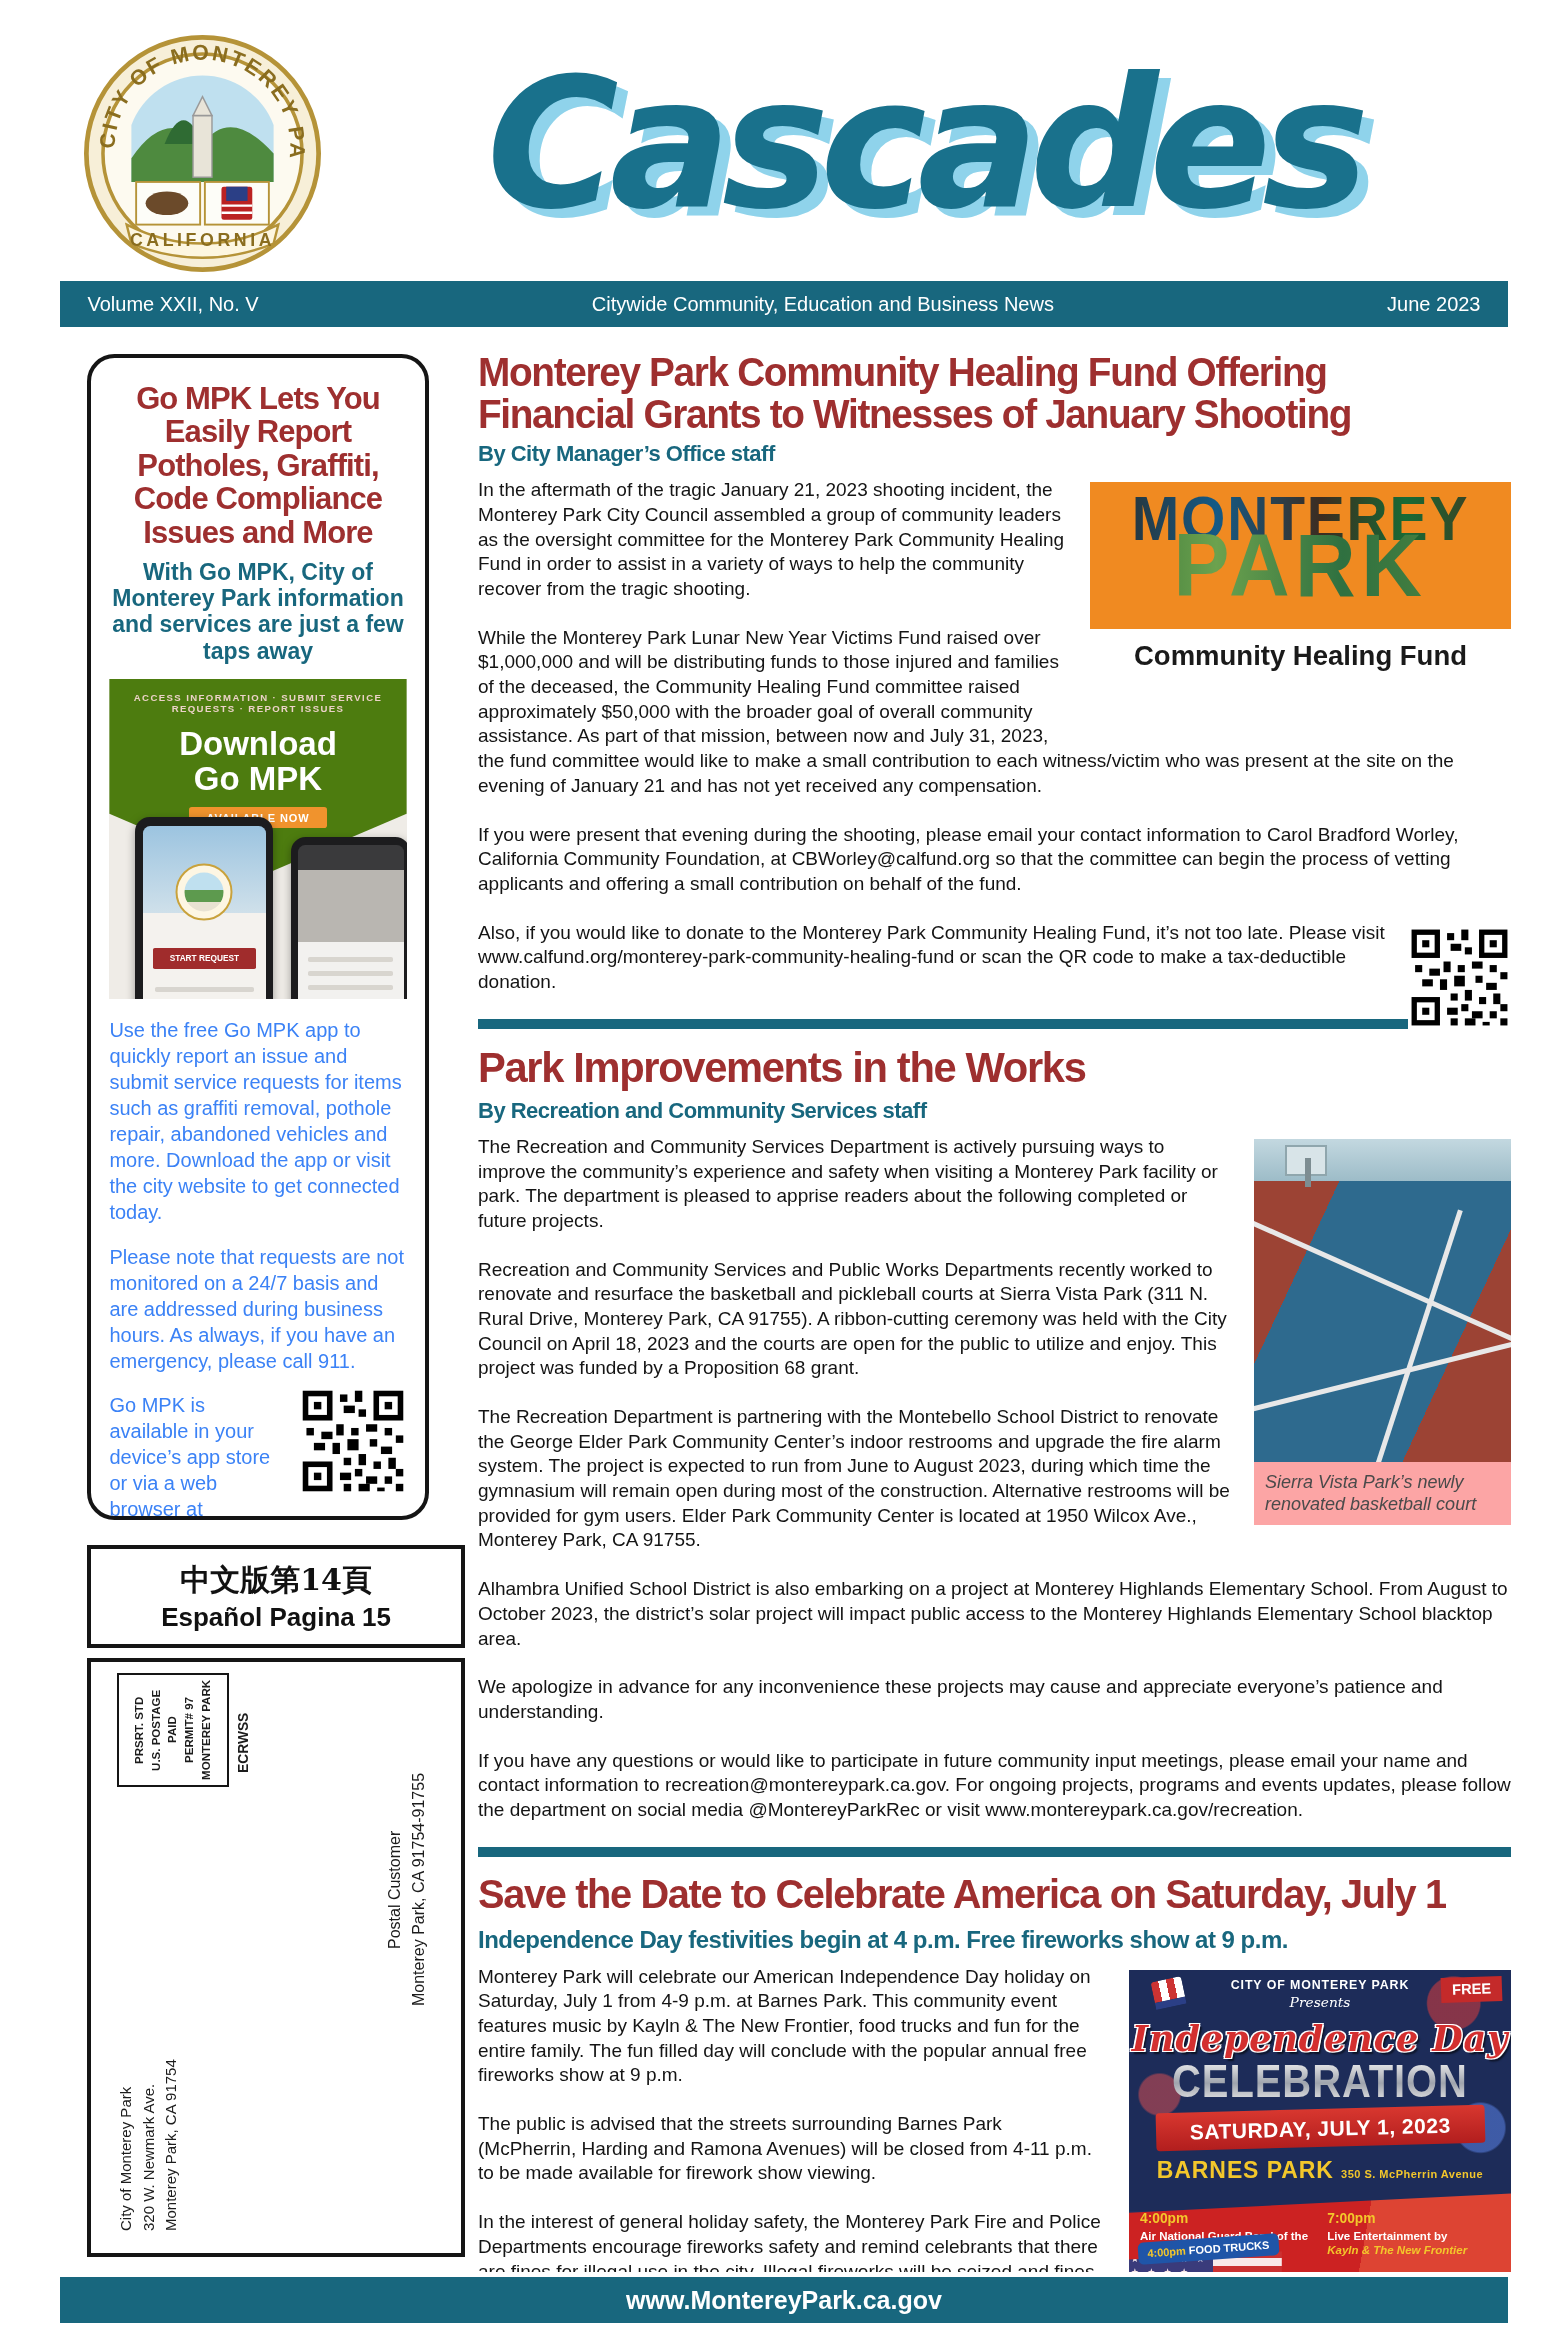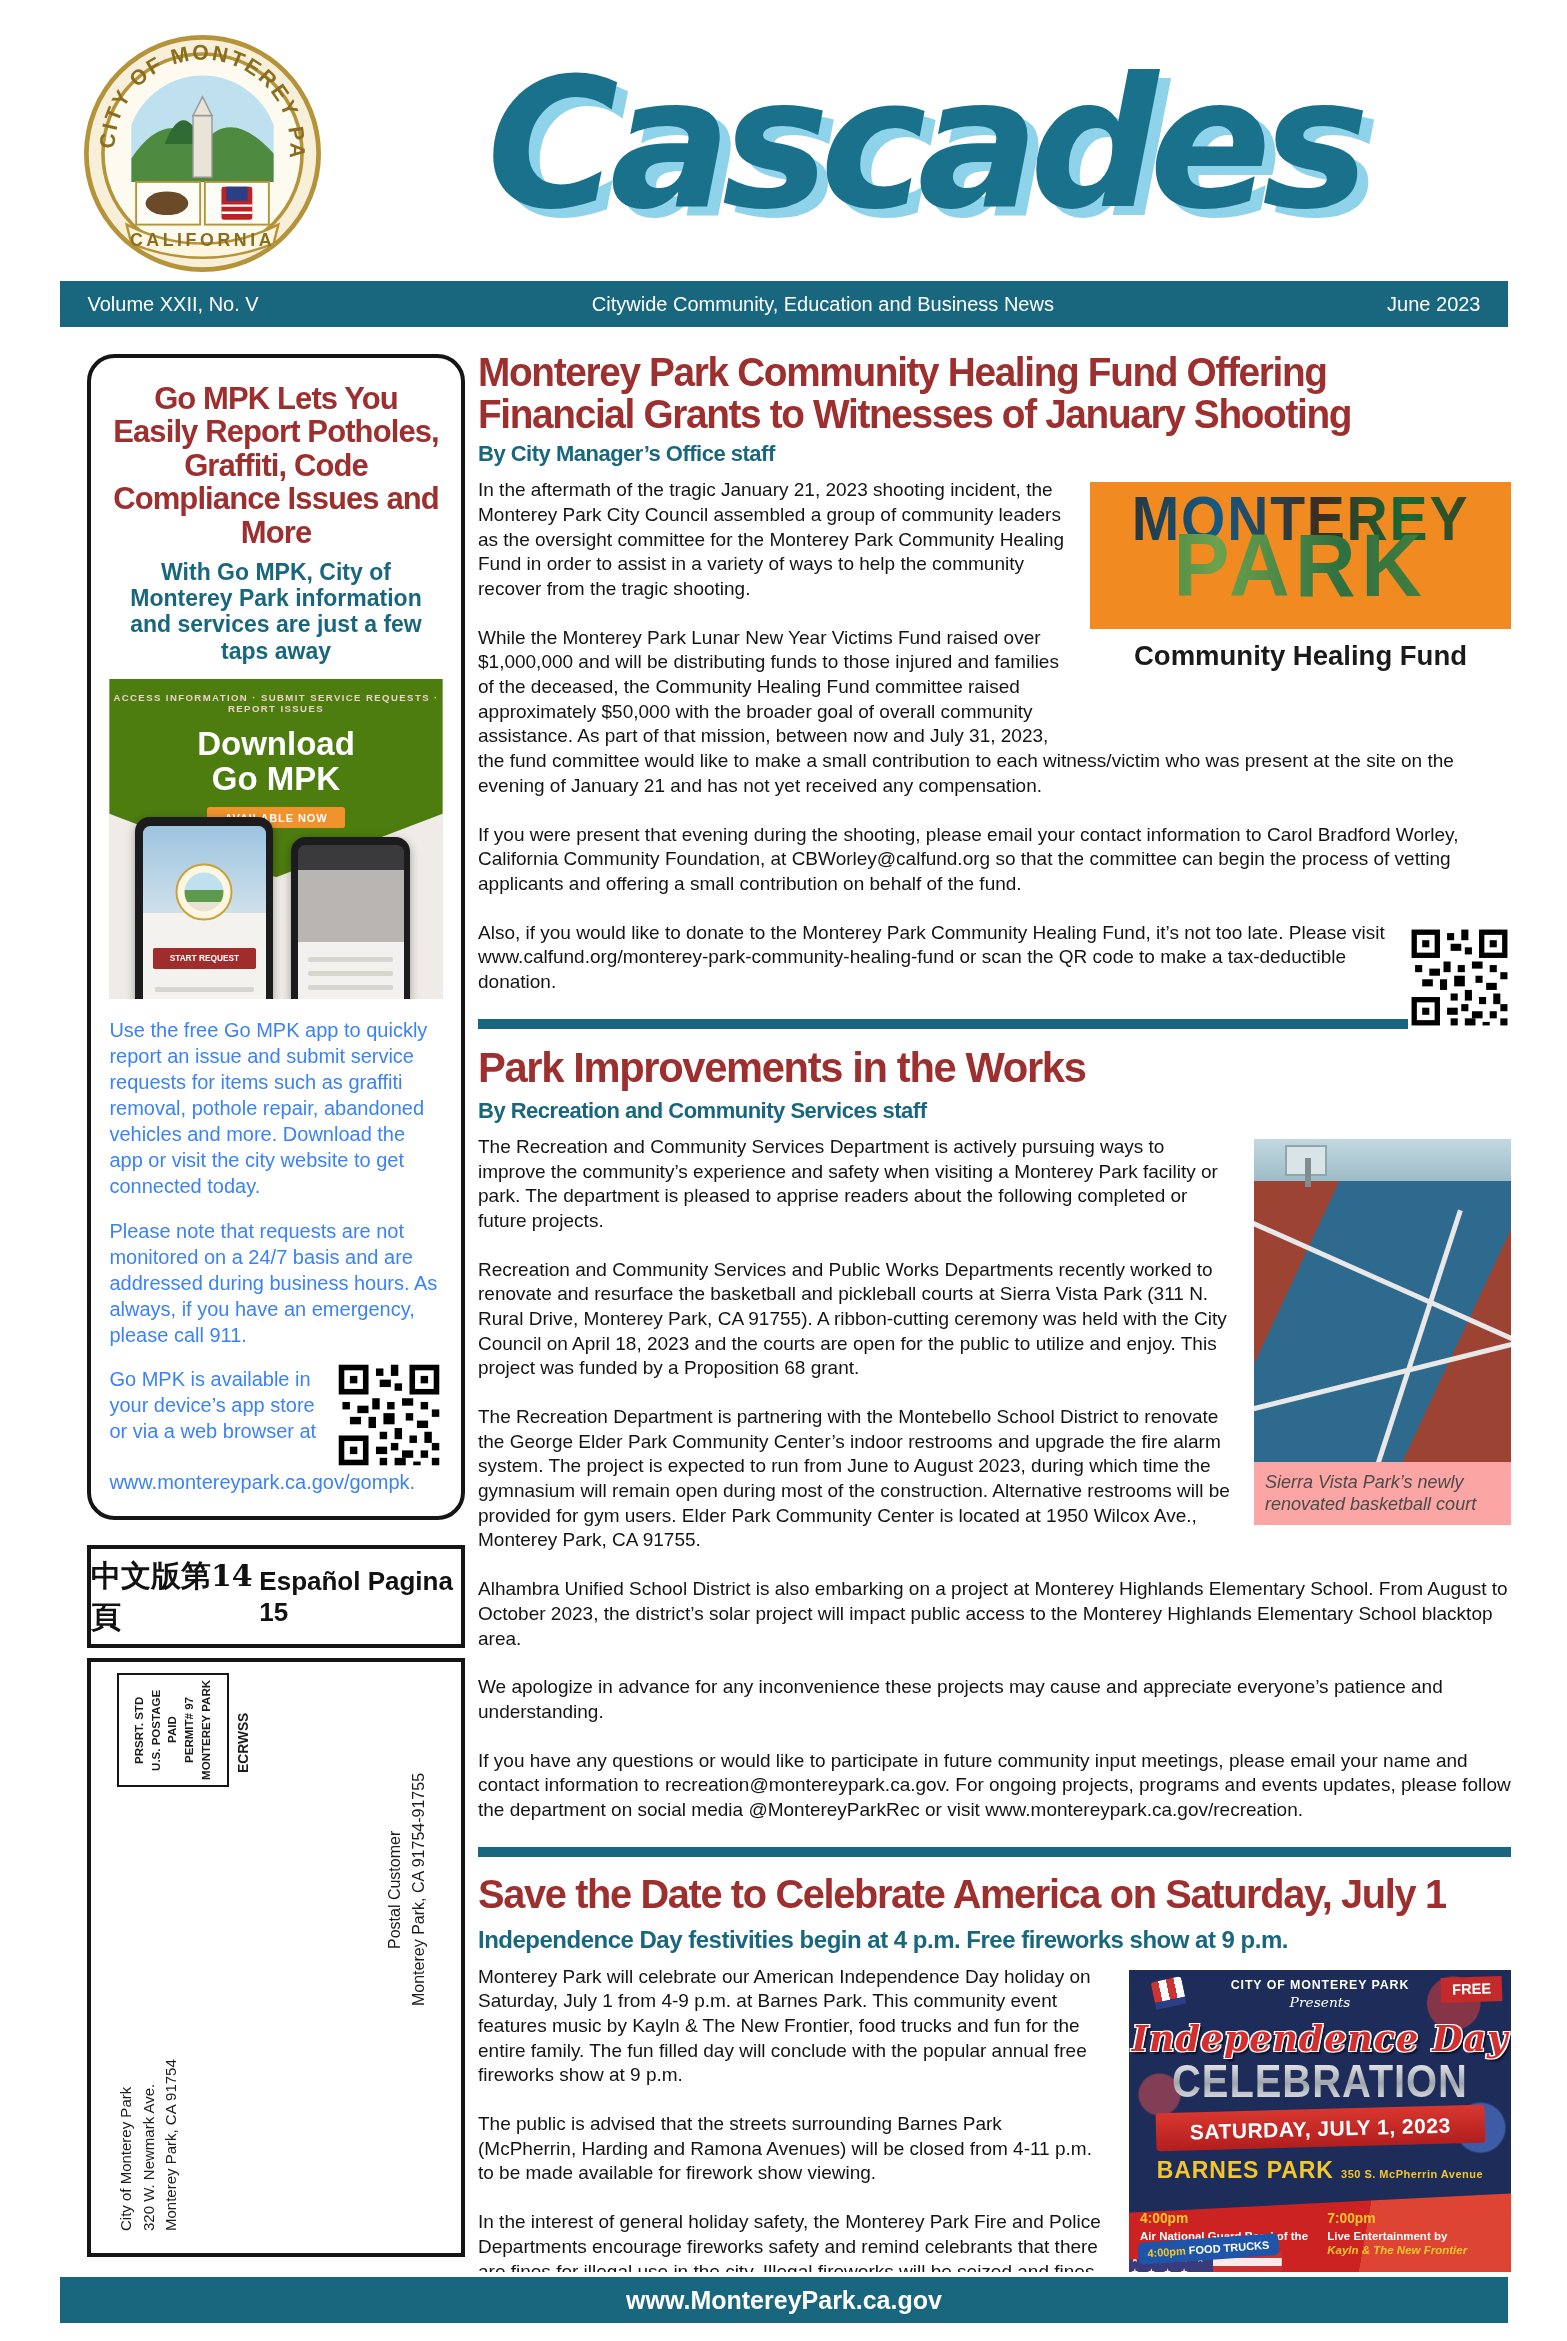--- a/index.html
+++ b/index.html
@@ -21,21 +21,21 @@
     white-space:nowrap;
   }
   #issue-bar {
     position:absolute; left:60px; top:281px; width:1448px; height:46px;
     background:#18677e; color:#fff; display:flex; align-items:center;
     justify-content:space-between; padding:0 27.5px; font-size:20px; font-weight:normal;
   }
 
   
   #sidebar-box {
-    position:absolute; left:87px; top:354px; width:378px; height:1166px;
+    position:absolute; left:87px; top:354px; width:342px; height:1166px;
     border:4.6px solid #151515; border-radius:27.5px; padding:24px 18.4px 16.5px 18.4px;
     overflow:hidden;
   }
   .sb-title { color:#9e2f2f; font-weight:bold; font-size:31px; line-height:1.08;
     text-align:center; letter-spacing:-0.9px; }
   .sb-subtitle { color:#18677e; font-weight:bold; font-size:23px; line-height:1.15;
     text-align:center; margin-top:9.2px; }
   #promo { position:relative; margin-top:14.7px; height:320px; background:#efece7; overflow:hidden; }
   #promo-red { position:absolute; left:0; top:0; width:100%; height:62%;
     background:#4d7c0f; clip-path:polygon(0 0,100% 0,100% 68%,50% 100%,0 68%); }
@@ -59,21 +59,21 @@
     background:linear-gradient(180deg,#bfe0ef 0 45%,#5d9a4e 45% 75%,#e8e2d2 75%); }
   .phone-btn { position:absolute; left:8%; bottom:26%; width:84%; background:#a02c2c;
     color:#fff; font-size:8.3px; font-weight:bold; text-align:center; padding:5.5px 0; border-radius:1.8px; }
   .phone-line { position:absolute; left:10%; width:80%; height:4.6px; background:#d8d5cf; border-radius:1.8px; }
   .sb-par { font-size:20px; line-height:1.3; color:#3b82f6; margin-top:18.4px; }
   .qr { display:block; }
   #sb-qr { float:right; width:108px; height:108px; margin:13px 0 0 14.7px; }
 
   
   #lang-box { position:absolute; left:87px; top:1545px; width:378px; height:103px;
-    border:4.6px solid #151515; display:flex; flex-direction:row; align-items:center;
+    border:4.6px solid #151515; display:flex; flex-direction:column; align-items:center;
     justify-content:center; }
   .lang-zh { font-family:"DejaVu Serif", serif; font-size:30px; font-weight:bold; color:#111; }
   .lang-es { font-size:26px; font-weight:bold; color:#111; margin-top:1.8px; }
 
   
   #postal-box { position:absolute; left:87px; top:1658px; width:378px; height:599px;
     border:4.6px solid #151515; }
   .vtext { writing-mode:vertical-rl; transform:rotate(180deg); color:#1c1c1c; }
   #permit-box { position:absolute; left:26px; top:11px; width:112px; height:114px;
     border:2.8px solid #151515; display:flex; align-items:center; justify-content:center; }

